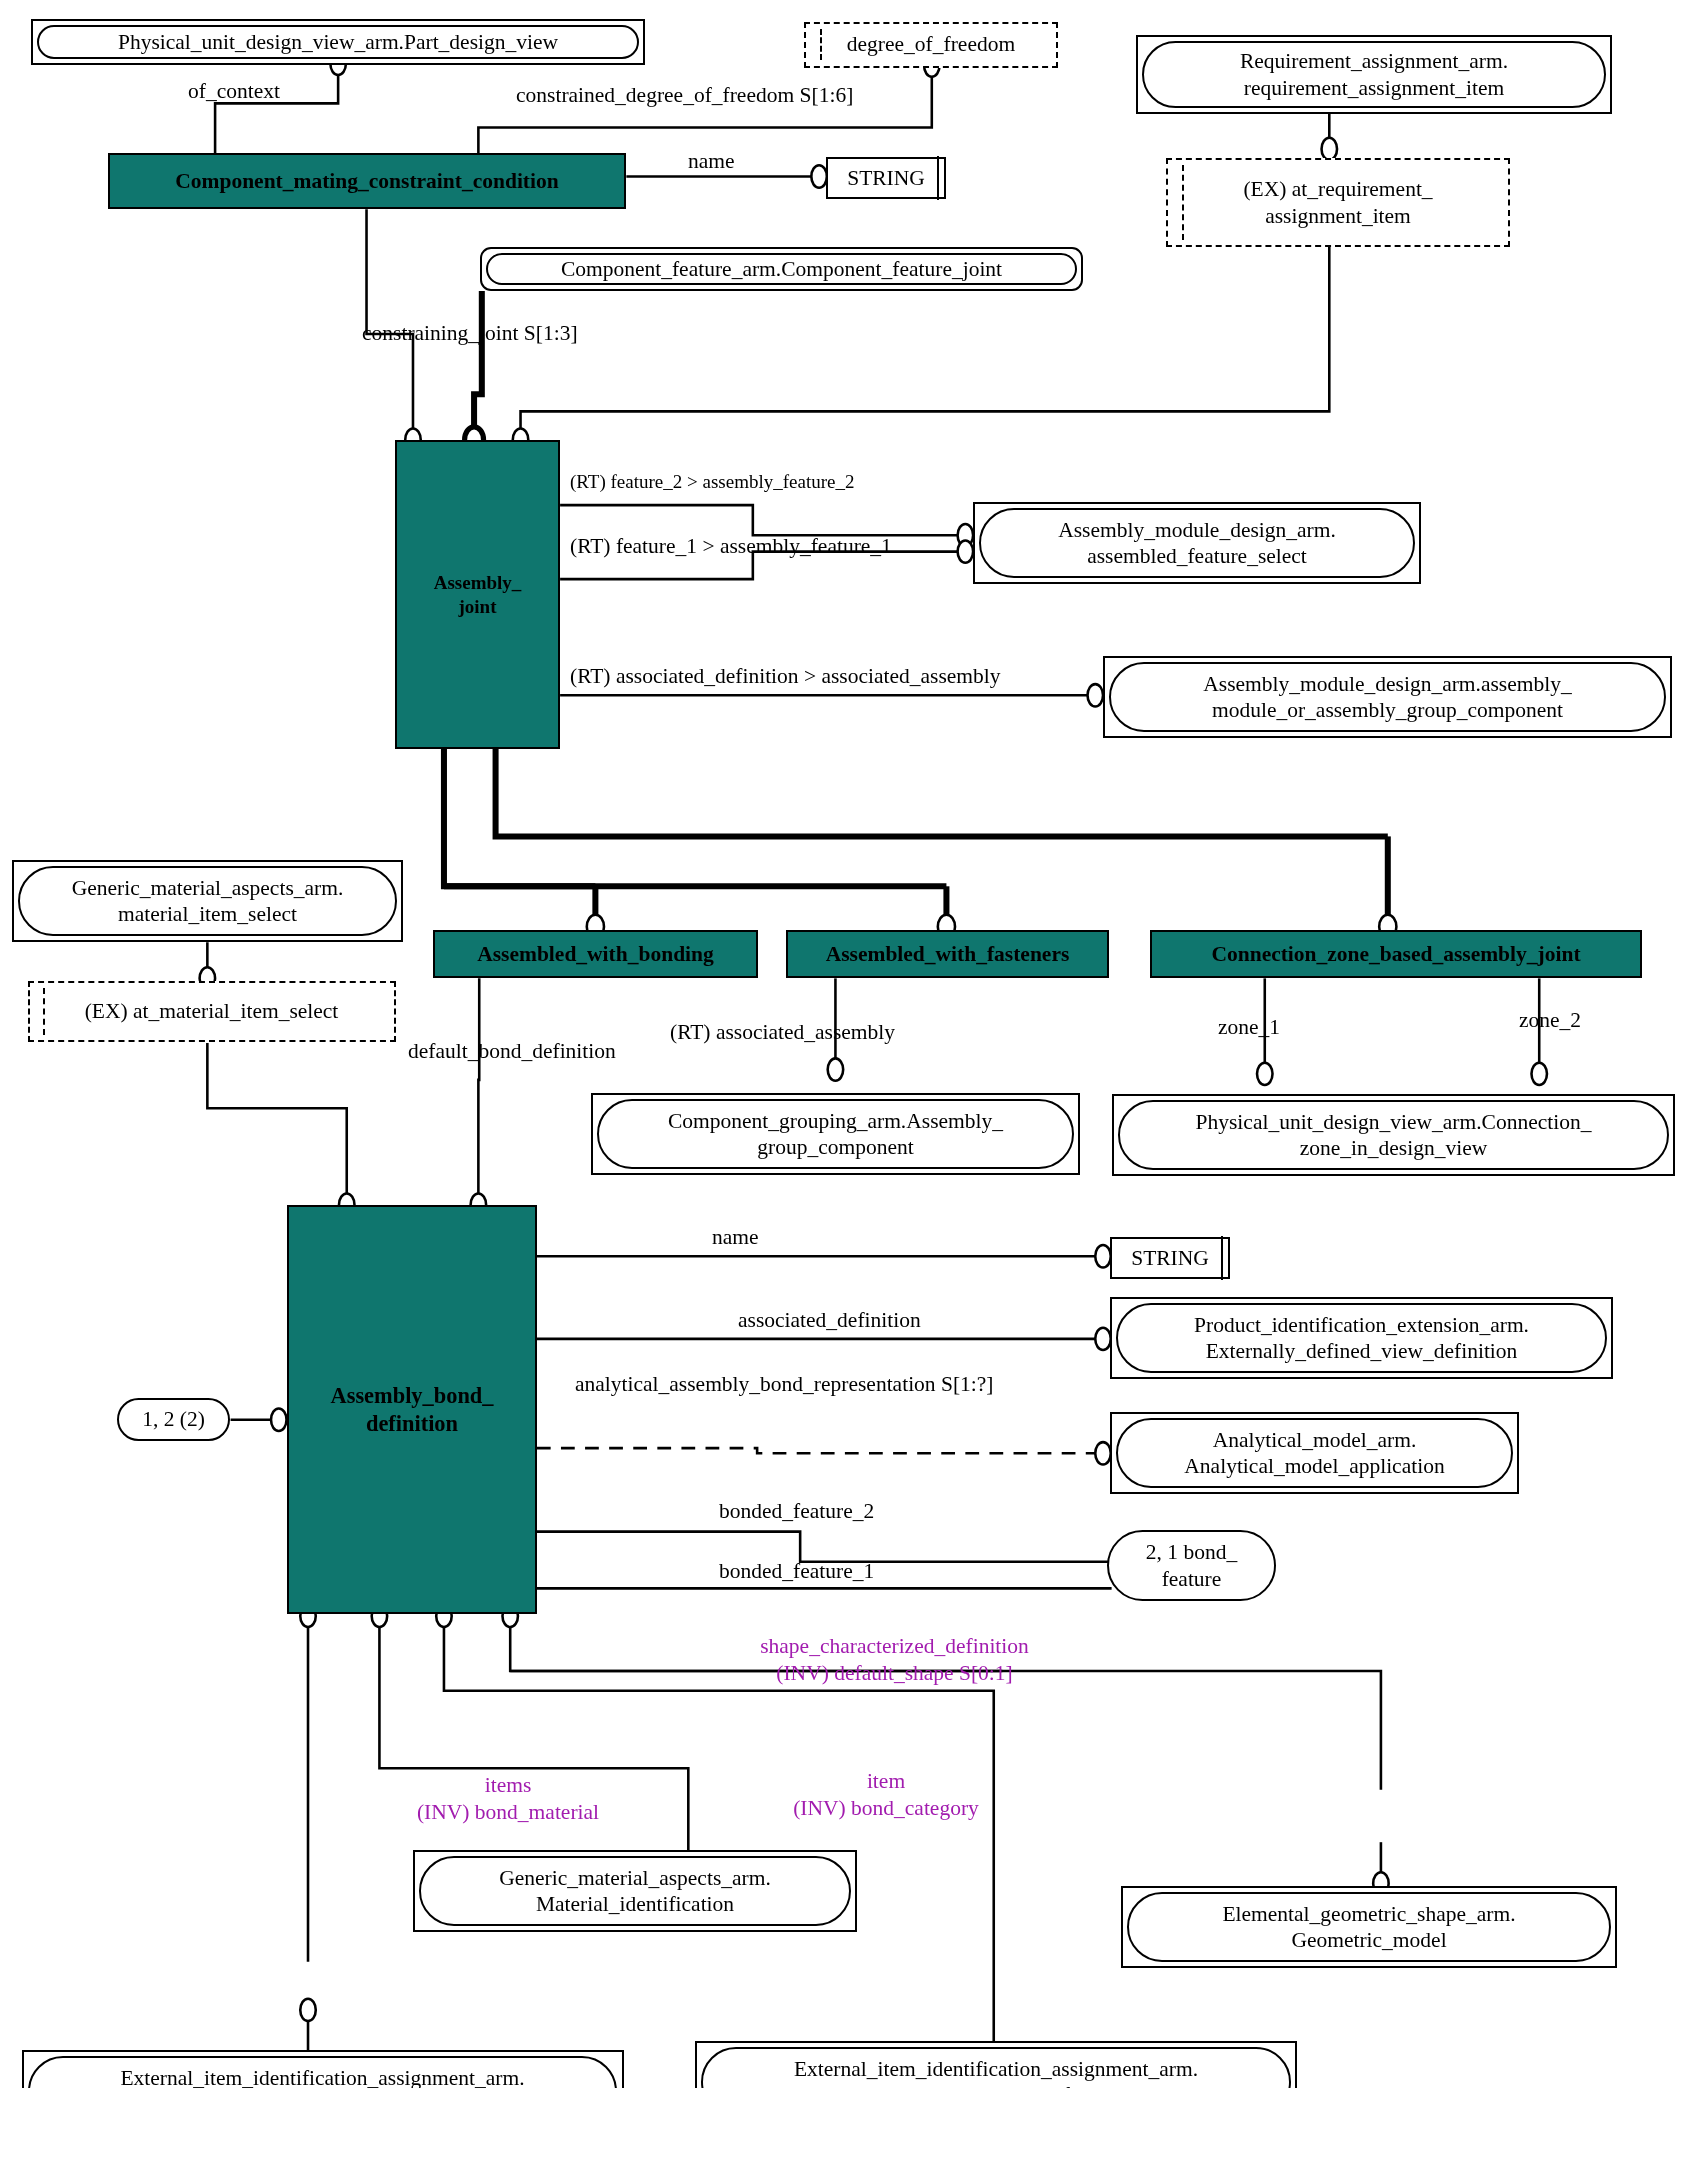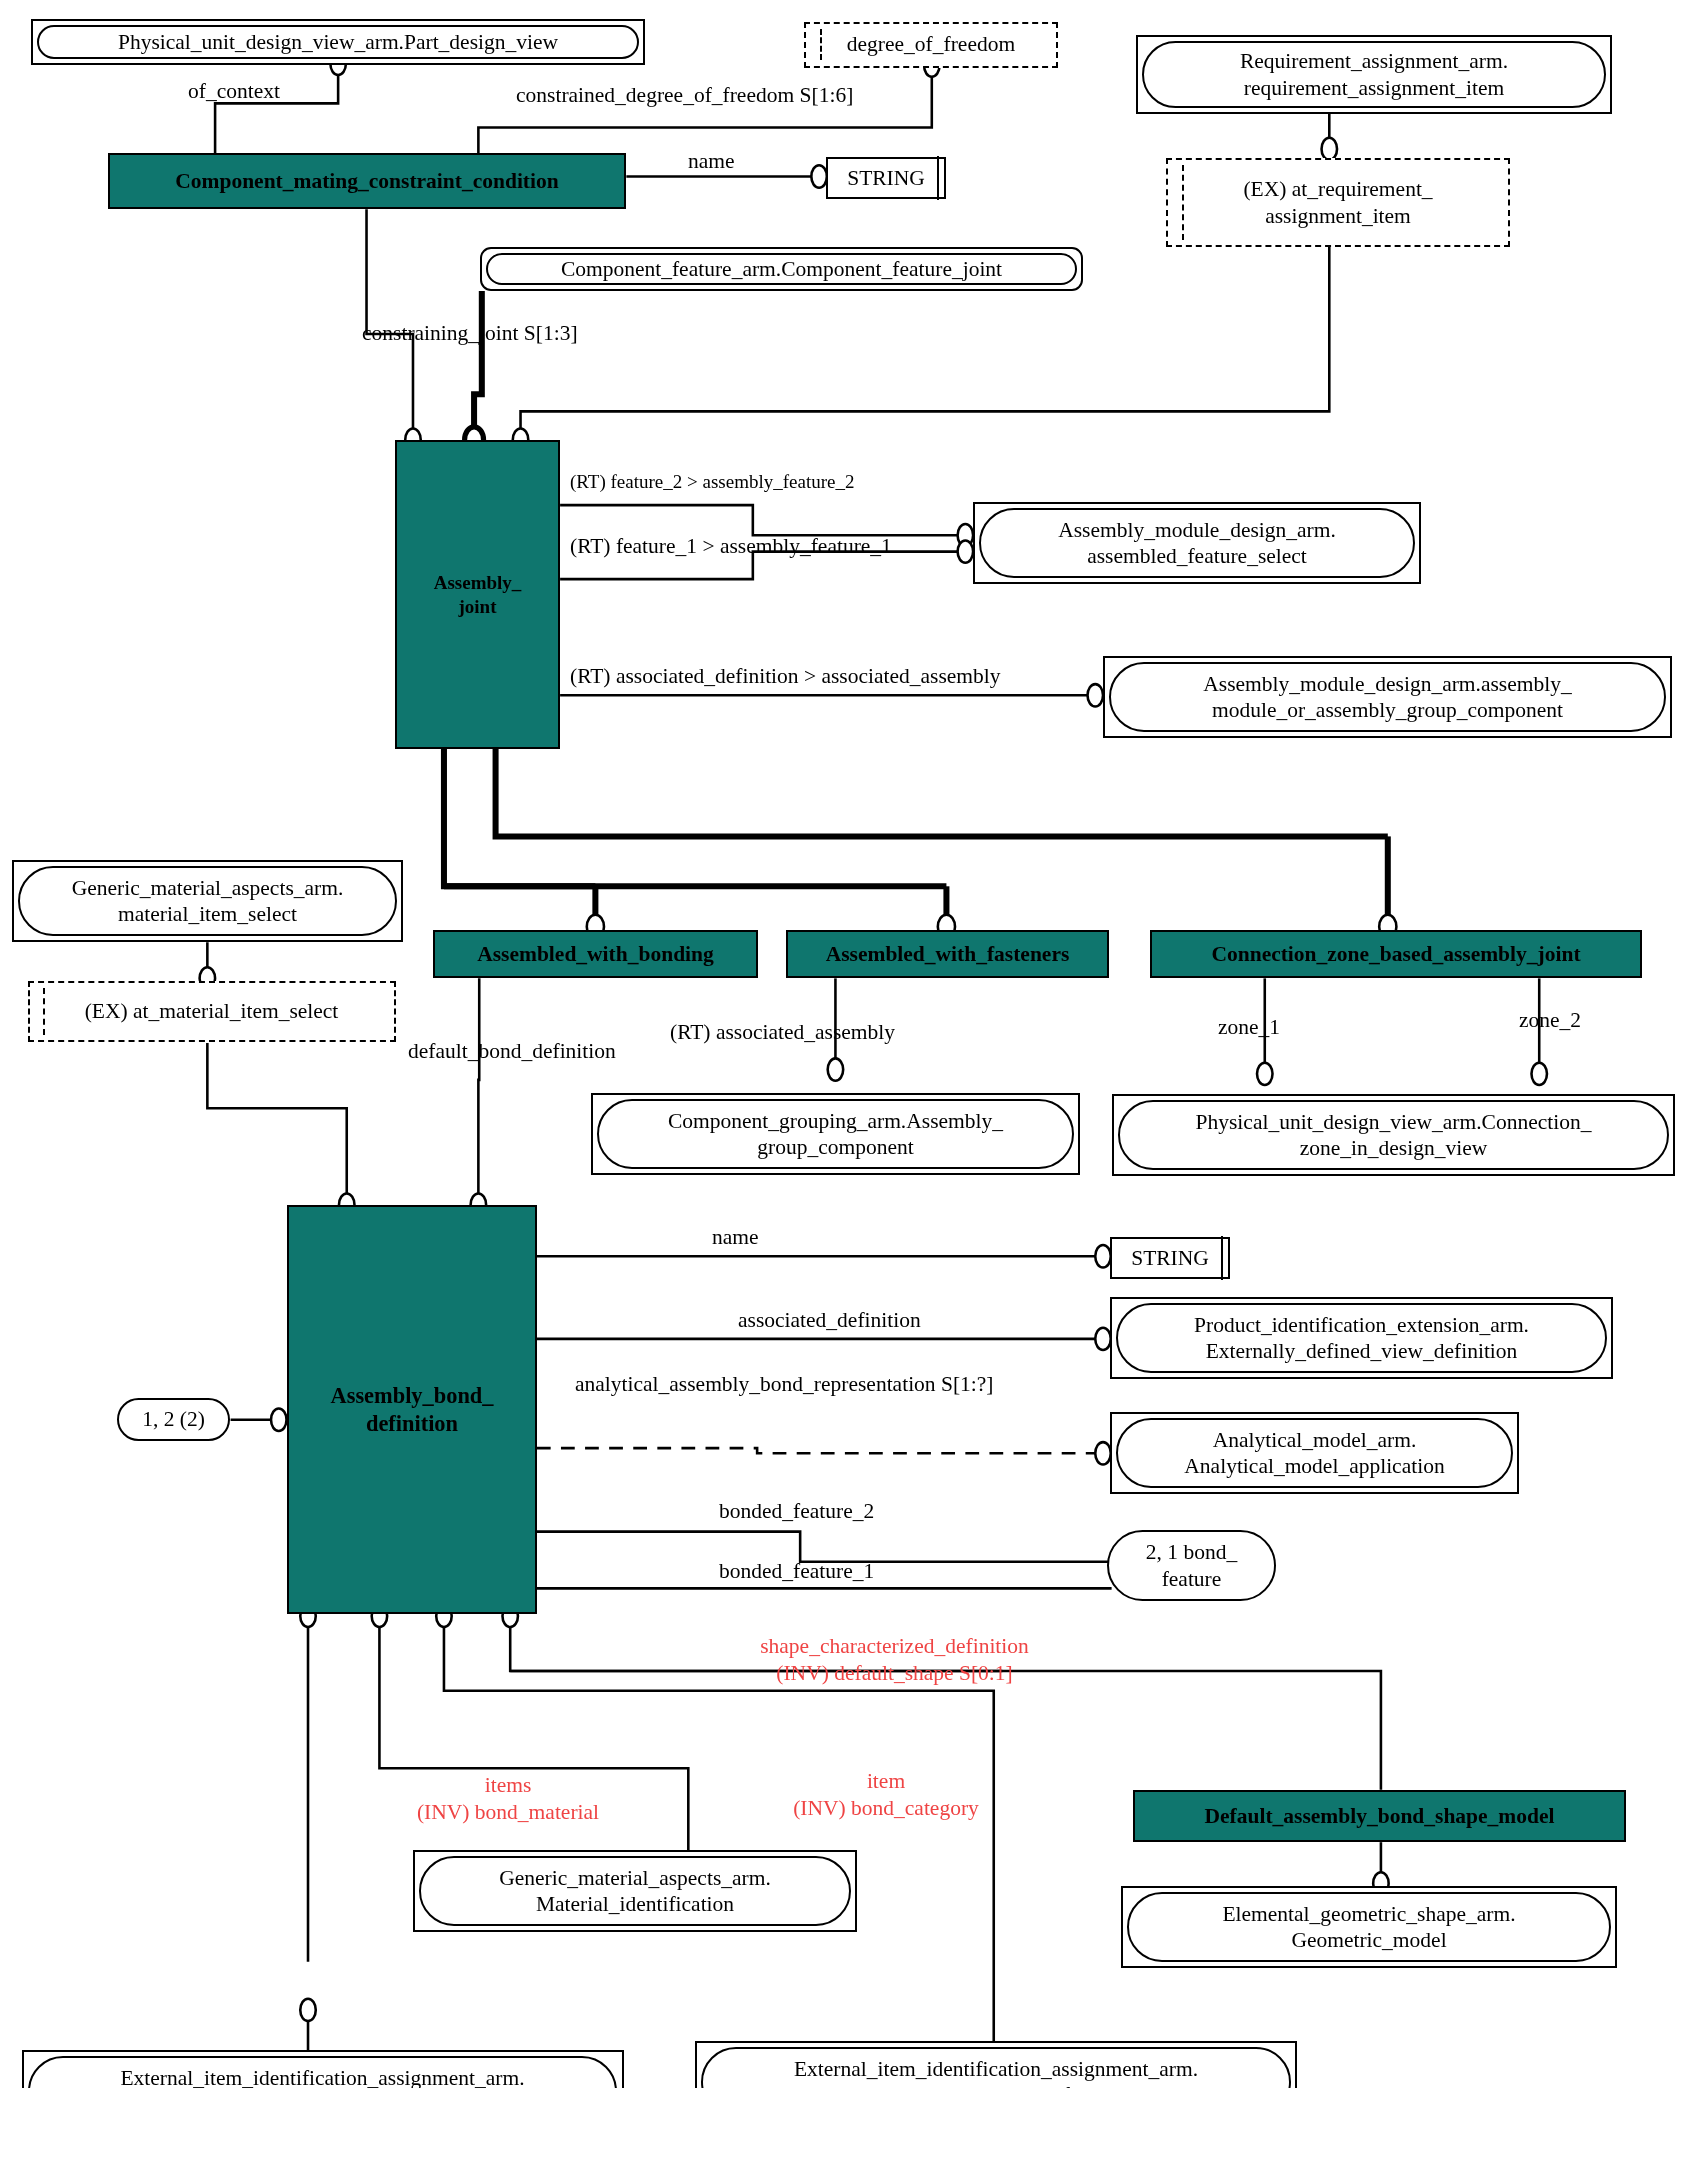--- a/index.html
+++ b/index.html
@@ -17,21 +17,21 @@
      display:flex;align-items:center;justify-content:center;box-sizing:border-box;}
   
   .roundbox{border:2.6px solid #000;border-radius:860px;background:#fff;}
   
   .dashbox{border:2.6px dashed #000;background:#fff;}
   .dashbox.withbar::before{content:"";position:absolute;left:13.8px;top:5.2px;bottom:5.2px;width:0;border-left:2.6px dashed #000;}
   
   .primitive{border:2.6px solid #000;background:#fff;position:absolute;display:flex;align-items:center;justify-content:center;}
   .primitive::after{content:"";position:absolute;right:5.2px;top:-2.6px;bottom:-2.6px;width:0;border-right:2.6px solid #000;}
   .lbl{position:absolute;white-space:nowrap;color:#000;}
-  .lbl2{position:absolute;color:#ef4444;text-align:center;line-height:1.25;}
+  .lbl2{position:absolute;color:#a21caf;text-align:center;line-height:1.25;}
 </style>
 </head>
 <body>
 
 <div id="stage">
 
   <svg id="wires" viewBox="0 0 1984 2537">
     <g stroke="#000" fill="none" stroke-width="3">
 
       <path d="M 393,75 L 393,120 L 250,120 L 250,178"></path>
@@ -282,23 +282,20 @@
 
   <div class="node selectbox" style="left:413px;top:1850px;width:444px;height:82px;font-size:21.5px;">
     <div class="inner">
         <span class="txt">
       <span>Generic_material_aspects_arm.</span><br>
       <span>Material_identification</span>
     </span>
       </div>
   </div>
 
-  <div class="node entity" style="left:1133px;top:1790px;width:493px;height:52px;font-size:21.5px;">
-    <span class="txt">Default_assembly_bond_shape_model</span>
-  </div>
 
   <div class="node selectbox" style="left:1121px;top:1886px;width:496px;height:82px;font-size:21.5px;">
     <div class="inner">
         <span class="txt">
       <span>Elemental_geometric_shape_arm.</span><br>
       <span>Geometric_model</span>
     </span>
       </div>
   </div>
 

